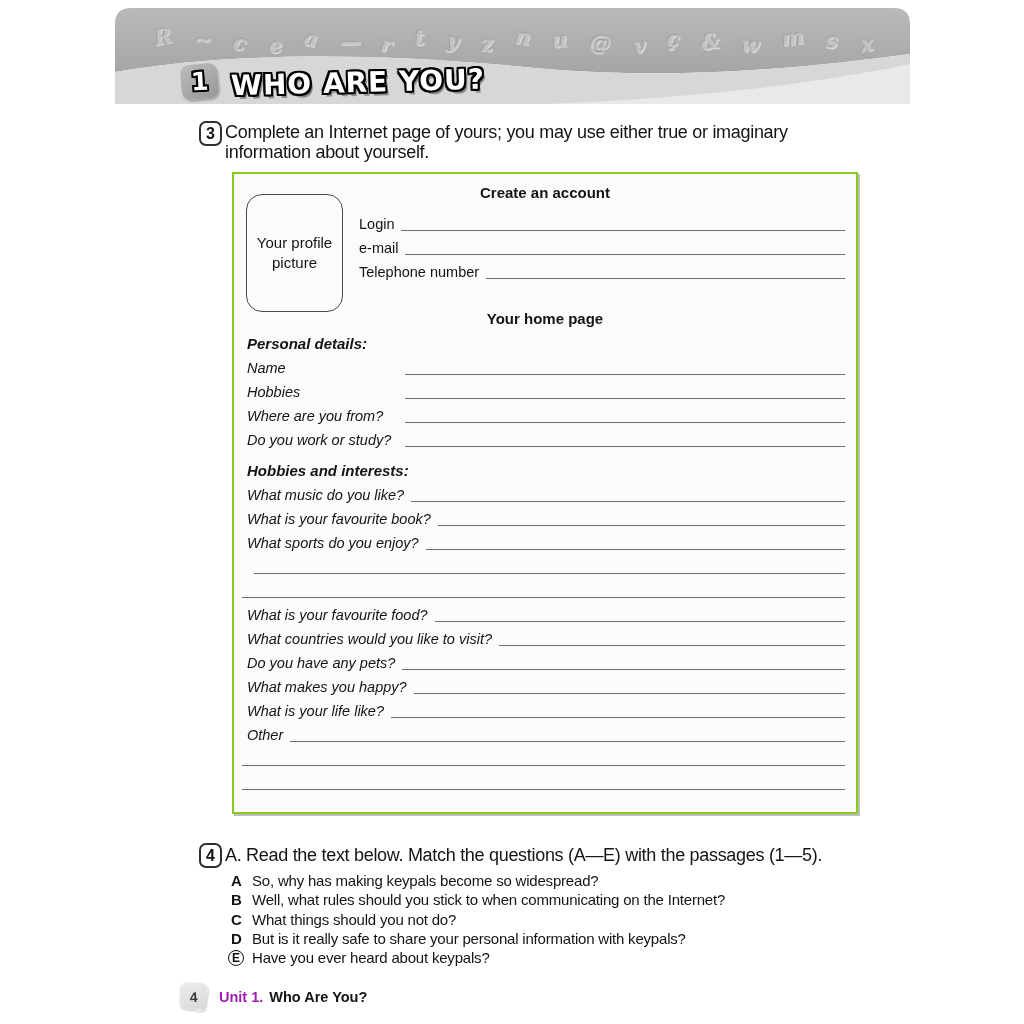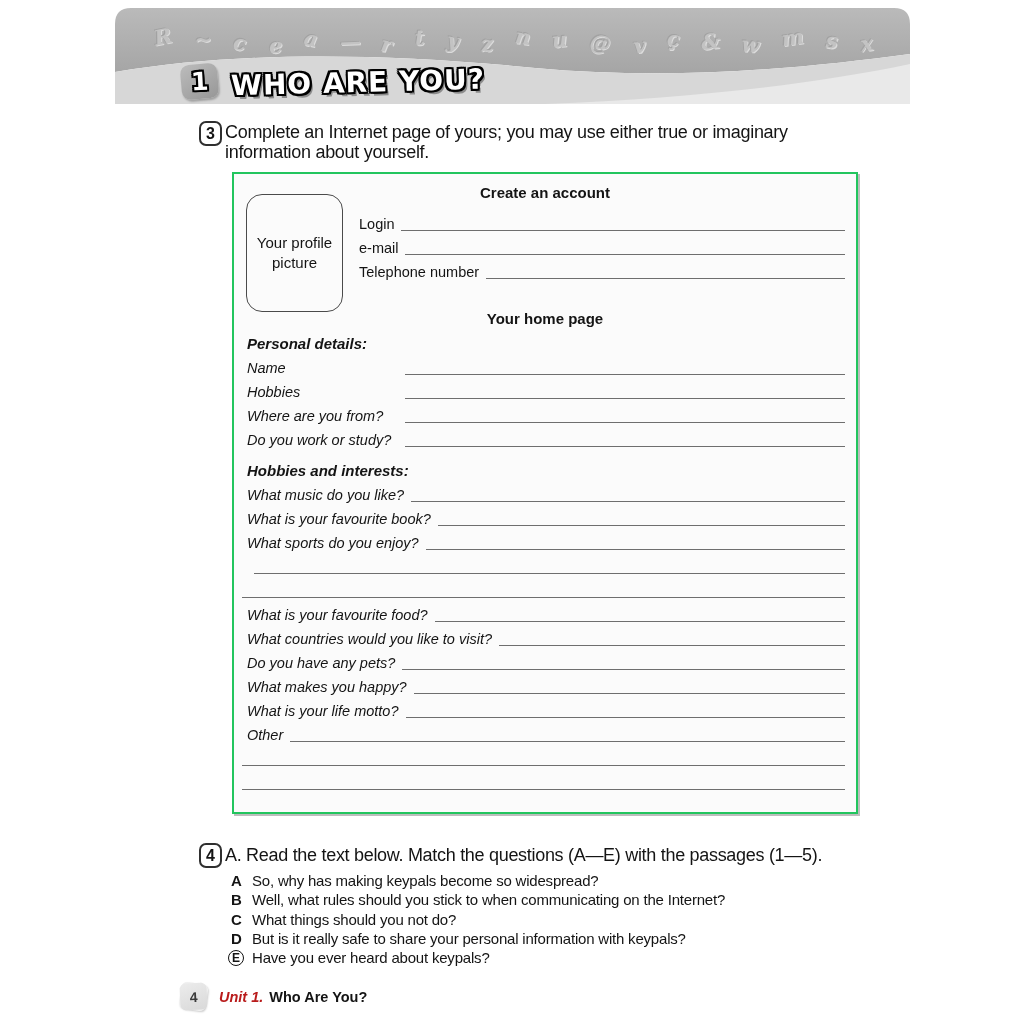--- a/index.html
+++ b/index.html
@@ -47,21 +47,21 @@
   #ex4-marker{left:199px;top:843px;}
   .ex-instruction{
     position:absolute;left:225px;font-weight:normal;font-size:18px;
     line-height:19.5px;letter-spacing:-0.3px;
   }
   #ex3-instruction{top:123px;width:614px;}
   #ex4-instruction{top:846px;width:700px;}
   
   .form-box{
     position:absolute;left:232px;top:172px;width:626px;height:642px;
-    border:2px solid #22c55e;background:#fbfbfb;box-sizing:border-box;
+    border:2px solid #84cc16;background:#fbfbfb;box-sizing:border-box;
     box-shadow:2px 2px 0 #bdbdbd;
   }
   .center-heading{position:absolute;left:0;width:100%;text-align:center;
     font-weight:bold;font-size:15px;}
   #account-title{top:10px;}
   #homepage-title{top:136px;}
   .profile-box{
     position:absolute;left:12px;top:20px;width:97px;height:118px;
     border:1.5px solid #4a4a4a;border-radius:16px;background:#fbfbfb;
     display:flex;align-items:center;justify-content:center;text-align:center;
@@ -98,21 +98,21 @@
   .footer-tile .front{
     position:absolute;inset:0;background:linear-gradient(160deg,#ececec,#d9d9d9);
     border-radius:6px;transform:rotate(-3deg);
     display:flex;align-items:center;justify-content:center;
     font-weight:bold;font-size:14px;color:#3a3a3a;
   }
   .footer-text{
     position:absolute;left:219px;top:989px;font-weight:bold;font-size:14.5px;
     white-space:nowrap;
   }
-  .footer-text .unit-label{color:#b91c1c;margin-right:6px;font-style:italic;}
+  .footer-text .unit-label{color:#a21caf;margin-right:6px;}
 </style>
 </head>
 <body>
 
 <div>
 
   <div class="banner">
     <svg width="795" height="96" viewBox="0 0 795 96">
       <defs>
         <linearGradient id="g1" x1="0" y1="0" x2="0" y2="1">
@@ -227,21 +227,21 @@
           </div>
           <div class="f-row">
             <span class="lbl">Do you have any pets?</span>
             <span class="line"></span>
           </div>
           <div class="f-row">
             <span class="lbl">What makes you happy?</span>
             <span class="line"></span>
           </div>
           <div class="f-row">
-            <span class="lbl">What is your life motto?</span>
+            <span class="lbl">What is your life like?</span>
             <span class="line"></span>
           </div>
           <div class="f-row">
             <span class="lbl">Other</span>
             <span class="line"></span>
           </div>
           <div class="f-row extra">
             <span class="line"></span>
           </div>
           <div class="f-row extra">

